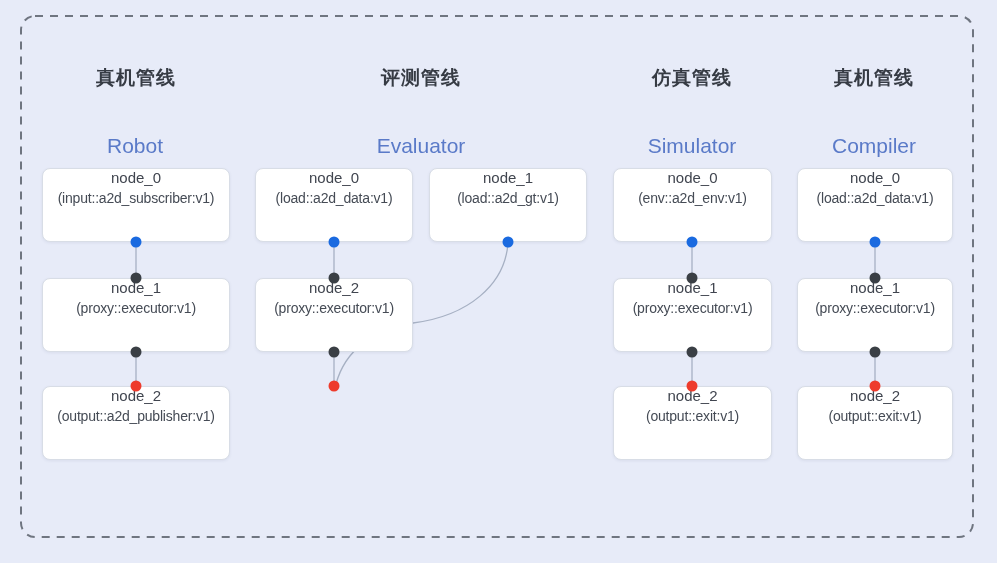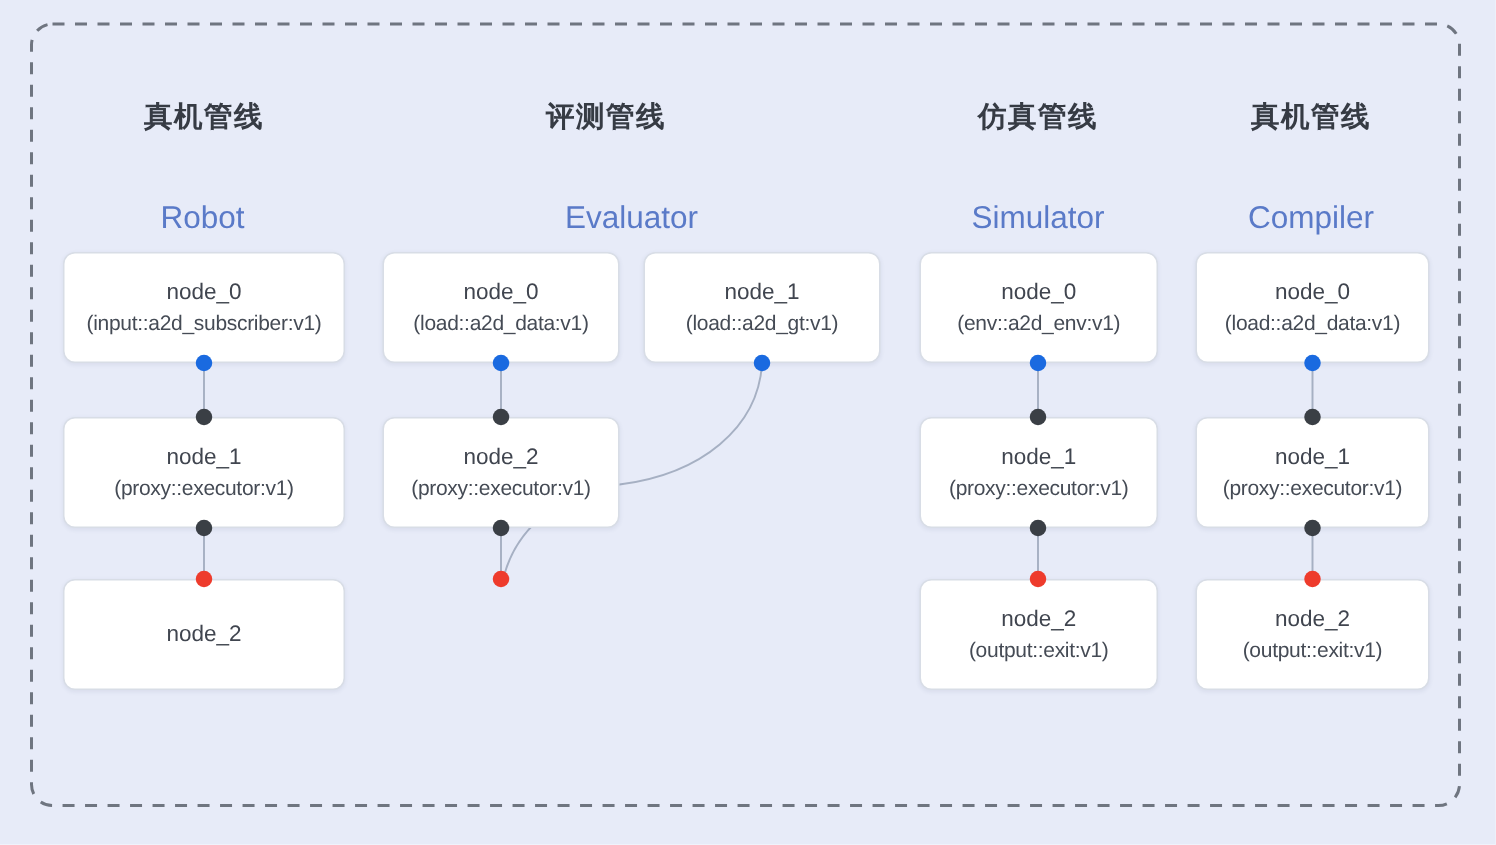--- a/index.html
+++ b/index.html
@@ -43,21 +43,21 @@
     position: absolute;
     height: 74px;
     box-sizing: border-box;
     background: #ffffff;
     border: 1px solid #d8dde6;
     border-radius: 8px;
     box-shadow: 0 1px 3px rgba(50, 60, 100, 0.08);
     display: flex;
     flex-direction: column;
     align-items: center;
-    justify-content: center;
+    justify-content: flex-start;
     gap: 3px;
     z-index: 2;
   }
   .node-title {
     font-size: 15px;
     color: #40454f;
     line-height: 1.2;
     white-space: nowrap;
   }
   .node-sub {
@@ -108,39 +108,40 @@
     <path class="edge" d="M692 242 L692 278"></path>
     <path class="edge" d="M692 352 L692 386"></path>
 
     <path class="edge" d="M875 242 L875 278"></path>
     <path class="edge" d="M875 352 L875 386"></path>
   </svg>
 
   <div class="title-zh" style="left:136px">真机管线</div>
   <div class="title-en" style="left:135px">Robot</div>
 
-  <div class="title-zh" style="left:404px">评测管线</div>
+  <div class="title-zh" style="left:421px">评测管线</div>
   <div class="title-en" style="left:421px">Evaluator</div>
 
   <div class="title-zh" style="left:692px">仿真管线</div>
   <div class="title-en" style="left:692px">Simulator</div>
 
   <div class="title-zh" style="left:874px">真机管线</div>
   <div class="title-en" style="left:874px">Compiler</div>
 
   <div class="node-box" style="left:42px; top:168px; width:188px;">
     <div class="node-title">node_0</div>
     <div class="node-sub">(input::a2d_subscriber:v1)</div>
   </div>
   <div class="node-box" style="left:42px; top:278px; width:188px;">
     <div class="node-title">node_1</div>
     <div class="node-sub">(proxy::executor:v1)</div>
   </div>
   <div class="node-box" style="left:42px; top:386px; width:188px;">
     <div class="node-title">node_2</div>
+    <div class="node-sub">(output::a2d_publisher:v1)</div>
   </div>
 
   <div class="node-box" style="left:255px; top:168px; width:158px;">
     <div class="node-title">node_0</div>
     <div class="node-sub">(load::a2d_data:v1)</div>
   </div>
   <div class="node-box" style="left:429px; top:168px; width:158px;">
     <div class="node-title">node_1</div>
     <div class="node-sub">(load::a2d_gt:v1)</div>
   </div>

